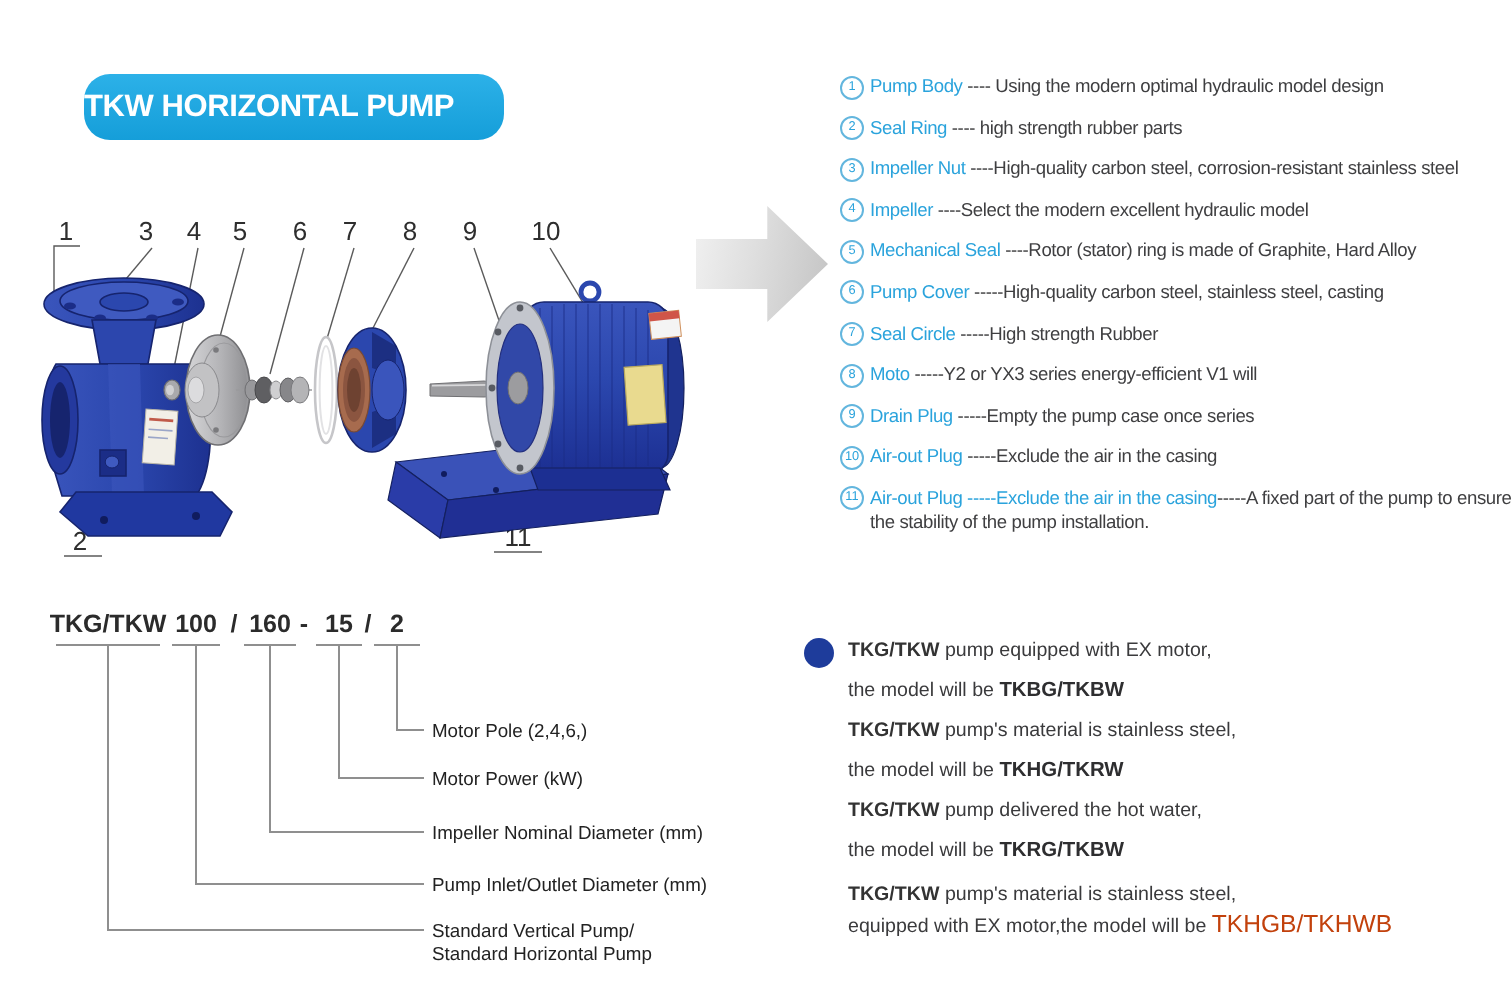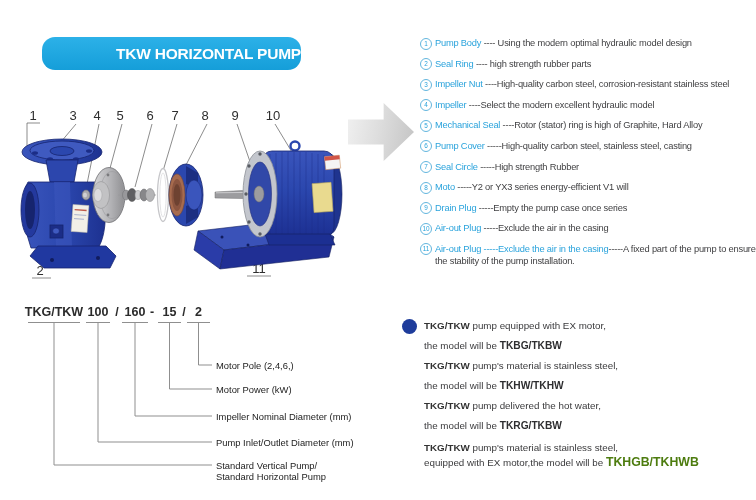--- a/index.html
+++ b/index.html
@@ -1,21 +1,21 @@
 <!DOCTYPE html>
 <html><head>
 <meta charset="utf-8">
 <style>
   html,body{margin:0;padding:0;}
   body{width:756px;height:500px;background:#ffffff;position:relative;overflow:hidden;
        font-family:"Liberation Sans", sans-serif;}
 
   
-  .banner{position:absolute;left:42px;top:37px;width:259px;height:33px;border-radius:13px;
-          background:linear-gradient(180deg,#2cb1e8,#159ed9);display:flex;align-items:center;justify-content:flex-end;}
+  .banner{position:absolute;left:42px;top:37px;width:210px;height:33px;border-radius:13px;
+          background:linear-gradient(180deg,#2cb1e8,#159ed9);display:flex;align-items:center;justify-content:flex-start;}
   .banner span{color:#fff;font-weight:700;font-size:15.5px;letter-spacing:-0.2px;}
 
   
   .diagram{position:absolute;left:10px;top:98px;width:340px;height:195px;}
   .diagram text{font-family:"Liberation Sans",sans-serif;font-size:13px;fill:#2e2e2e;}
 
   
   .big-arrow{position:absolute;left:348px;top:99px;width:66px;height:66px;
              background:linear-gradient(100deg,#f1f1f1 0%,#dedede 45%,#c3c3c3 100%);
              clip-path:polygon(0 31%,54% 31%,54% 6%,100% 50%,54% 94%,54% 69%,0 69%);}
@@ -37,21 +37,21 @@
 
   
   .model-notes{position:absolute;left:400px;top:316px;width:356px;font-size:9.8px;color:#3a3a3c;}
   .note-bullet{position:absolute;left:2px;top:3px;width:15px;height:15px;border-radius:50%;background:#1e3c9b;}
   .notes-text{margin-left:24px;}
   .note-line{line-height:20px;white-space:nowrap;}
   .tk{font-weight:700;color:#333;}
   .model-code{font-weight:700;color:#2e2e30;font-size:10.2px;}
   .entry-last .note-line{line-height:14px;}
   .entry-last .note-line:first-child{margin-top:5px;}
-  .model-code-lg{font-weight:700;font-size:12.3px;color:#4d7c0f;}
+  .model-code-lg{font-weight:400;font-size:12.3px;color:#c2410c;}
 </style>
 </head>
 <body>
 
 <div class="banner">
   <span>TKW HORIZONTAL PUMP</span>
 </div>
 
 <svg class="diagram" viewBox="0 0 340 195">
   <defs>
@@ -224,21 +224,21 @@
   <div class="part-item">
     <span class="pnum">2</span><span class="pname">Seal Ring</span><span class="pdesc"> ---- high strength rubber parts</span>
   </div>
   <div class="part-item">
     <span class="pnum">3</span><span class="pname">Impeller Nut</span><span class="pdesc"> ----High-quality carbon steel, corrosion-resistant stainless steel</span>
   </div>
   <div class="part-item">
     <span class="pnum">4</span><span class="pname">Impeller</span><span class="pdesc"> ----Select the modern excellent hydraulic model</span>
   </div>
   <div class="part-item">
-    <span class="pnum">5</span><span class="pname">Mechanical Seal</span><span class="pdesc"> ----Rotor (stator) ring is high of Graphite, Hard Alloy</span>
+    <span class="pnum">5</span><span class="pname">Mechanical Seal</span><span class="pdesc"> ----Rotor (stator) ring is made of Graphite, Hard Alloy</span>
   </div>
   <div class="part-item">
     <span class="pnum">6</span><span class="pname">Pump Cover</span><span class="pdesc"> -----High-quality carbon steel, stainless steel, casting</span>
   </div>
   <div class="part-item">
     <span class="pnum">7</span><span class="pname">Seal Circle</span><span class="pdesc"> -----High strength Rubber</span>
   </div>
   <div class="part-item">
     <span class="pnum">8</span><span class="pname">Moto</span><span class="pdesc"> -----Y2 or YX3 series energy-efficient V1 will</span>
   </div>
@@ -288,21 +288,21 @@
 
 <div class="model-notes">
   <div class="note-bullet"></div>
   <div class="notes-text">
     <div class="note-entry">
       <div class="note-line"><span class="tk">TKG/TKW</span><span> pump equipped with EX motor,</span></div>
       <div class="note-line"><span>the model will be </span><span class="model-code">TKBG/TKBW</span></div>
     </div>
     <div class="note-entry">
       <div class="note-line"><span class="tk">TKG/TKW</span><span> pump's material is stainless steel,</span></div>
-      <div class="note-line"><span>the model will be </span><span class="model-code">TKHW/TKHW</span></div>
+      <div class="note-line"><span>the model will be </span><span class="model-code">TKHG/TKRW</span></div>
     </div>
     <div class="note-entry">
       <div class="note-line"><span class="tk">TKG/TKW</span><span> pump delivered the hot water,</span></div>
       <div class="note-line"><span>the model will be </span><span class="model-code">TKRG/TKBW</span></div>
     </div>
     <div class="note-entry entry-last">
       <div class="note-line"><span class="tk">TKG/TKW</span><span> pump's material is stainless steel,</span></div>
       <div class="note-line"><span>equipped with EX motor,the model will be </span><span class="model-code-lg">TKHGB/TKHWB</span></div>
     </div>
   </div>

